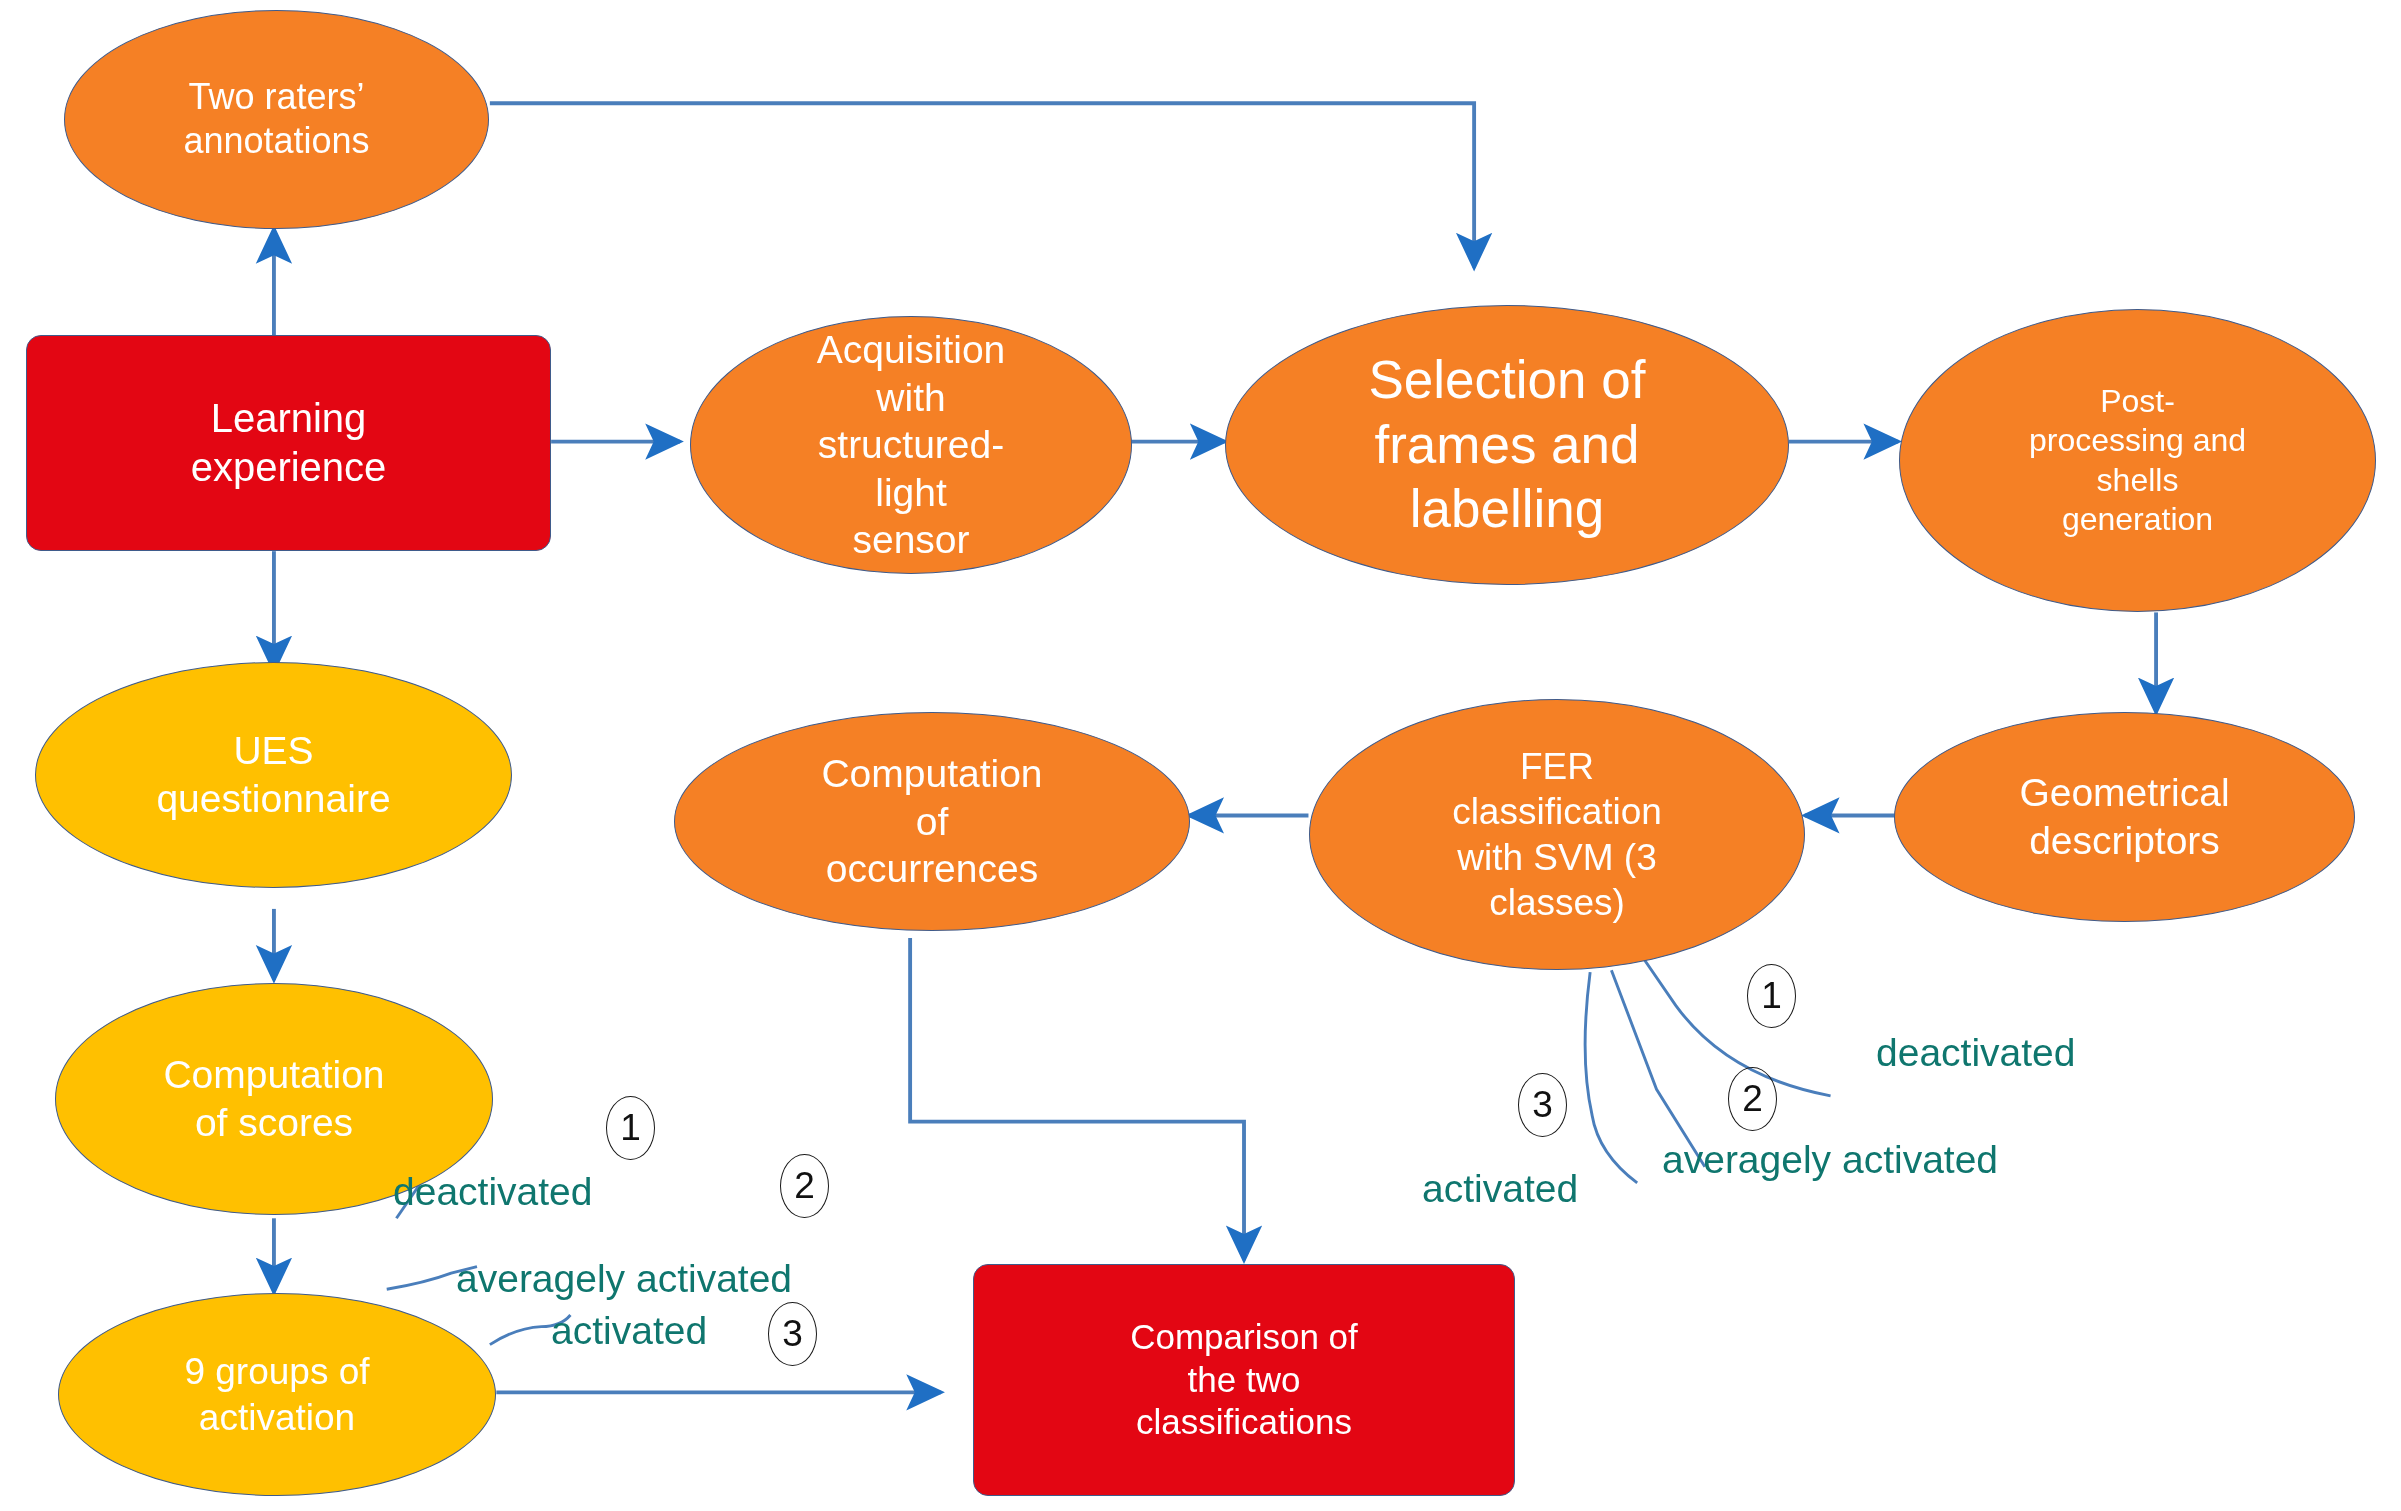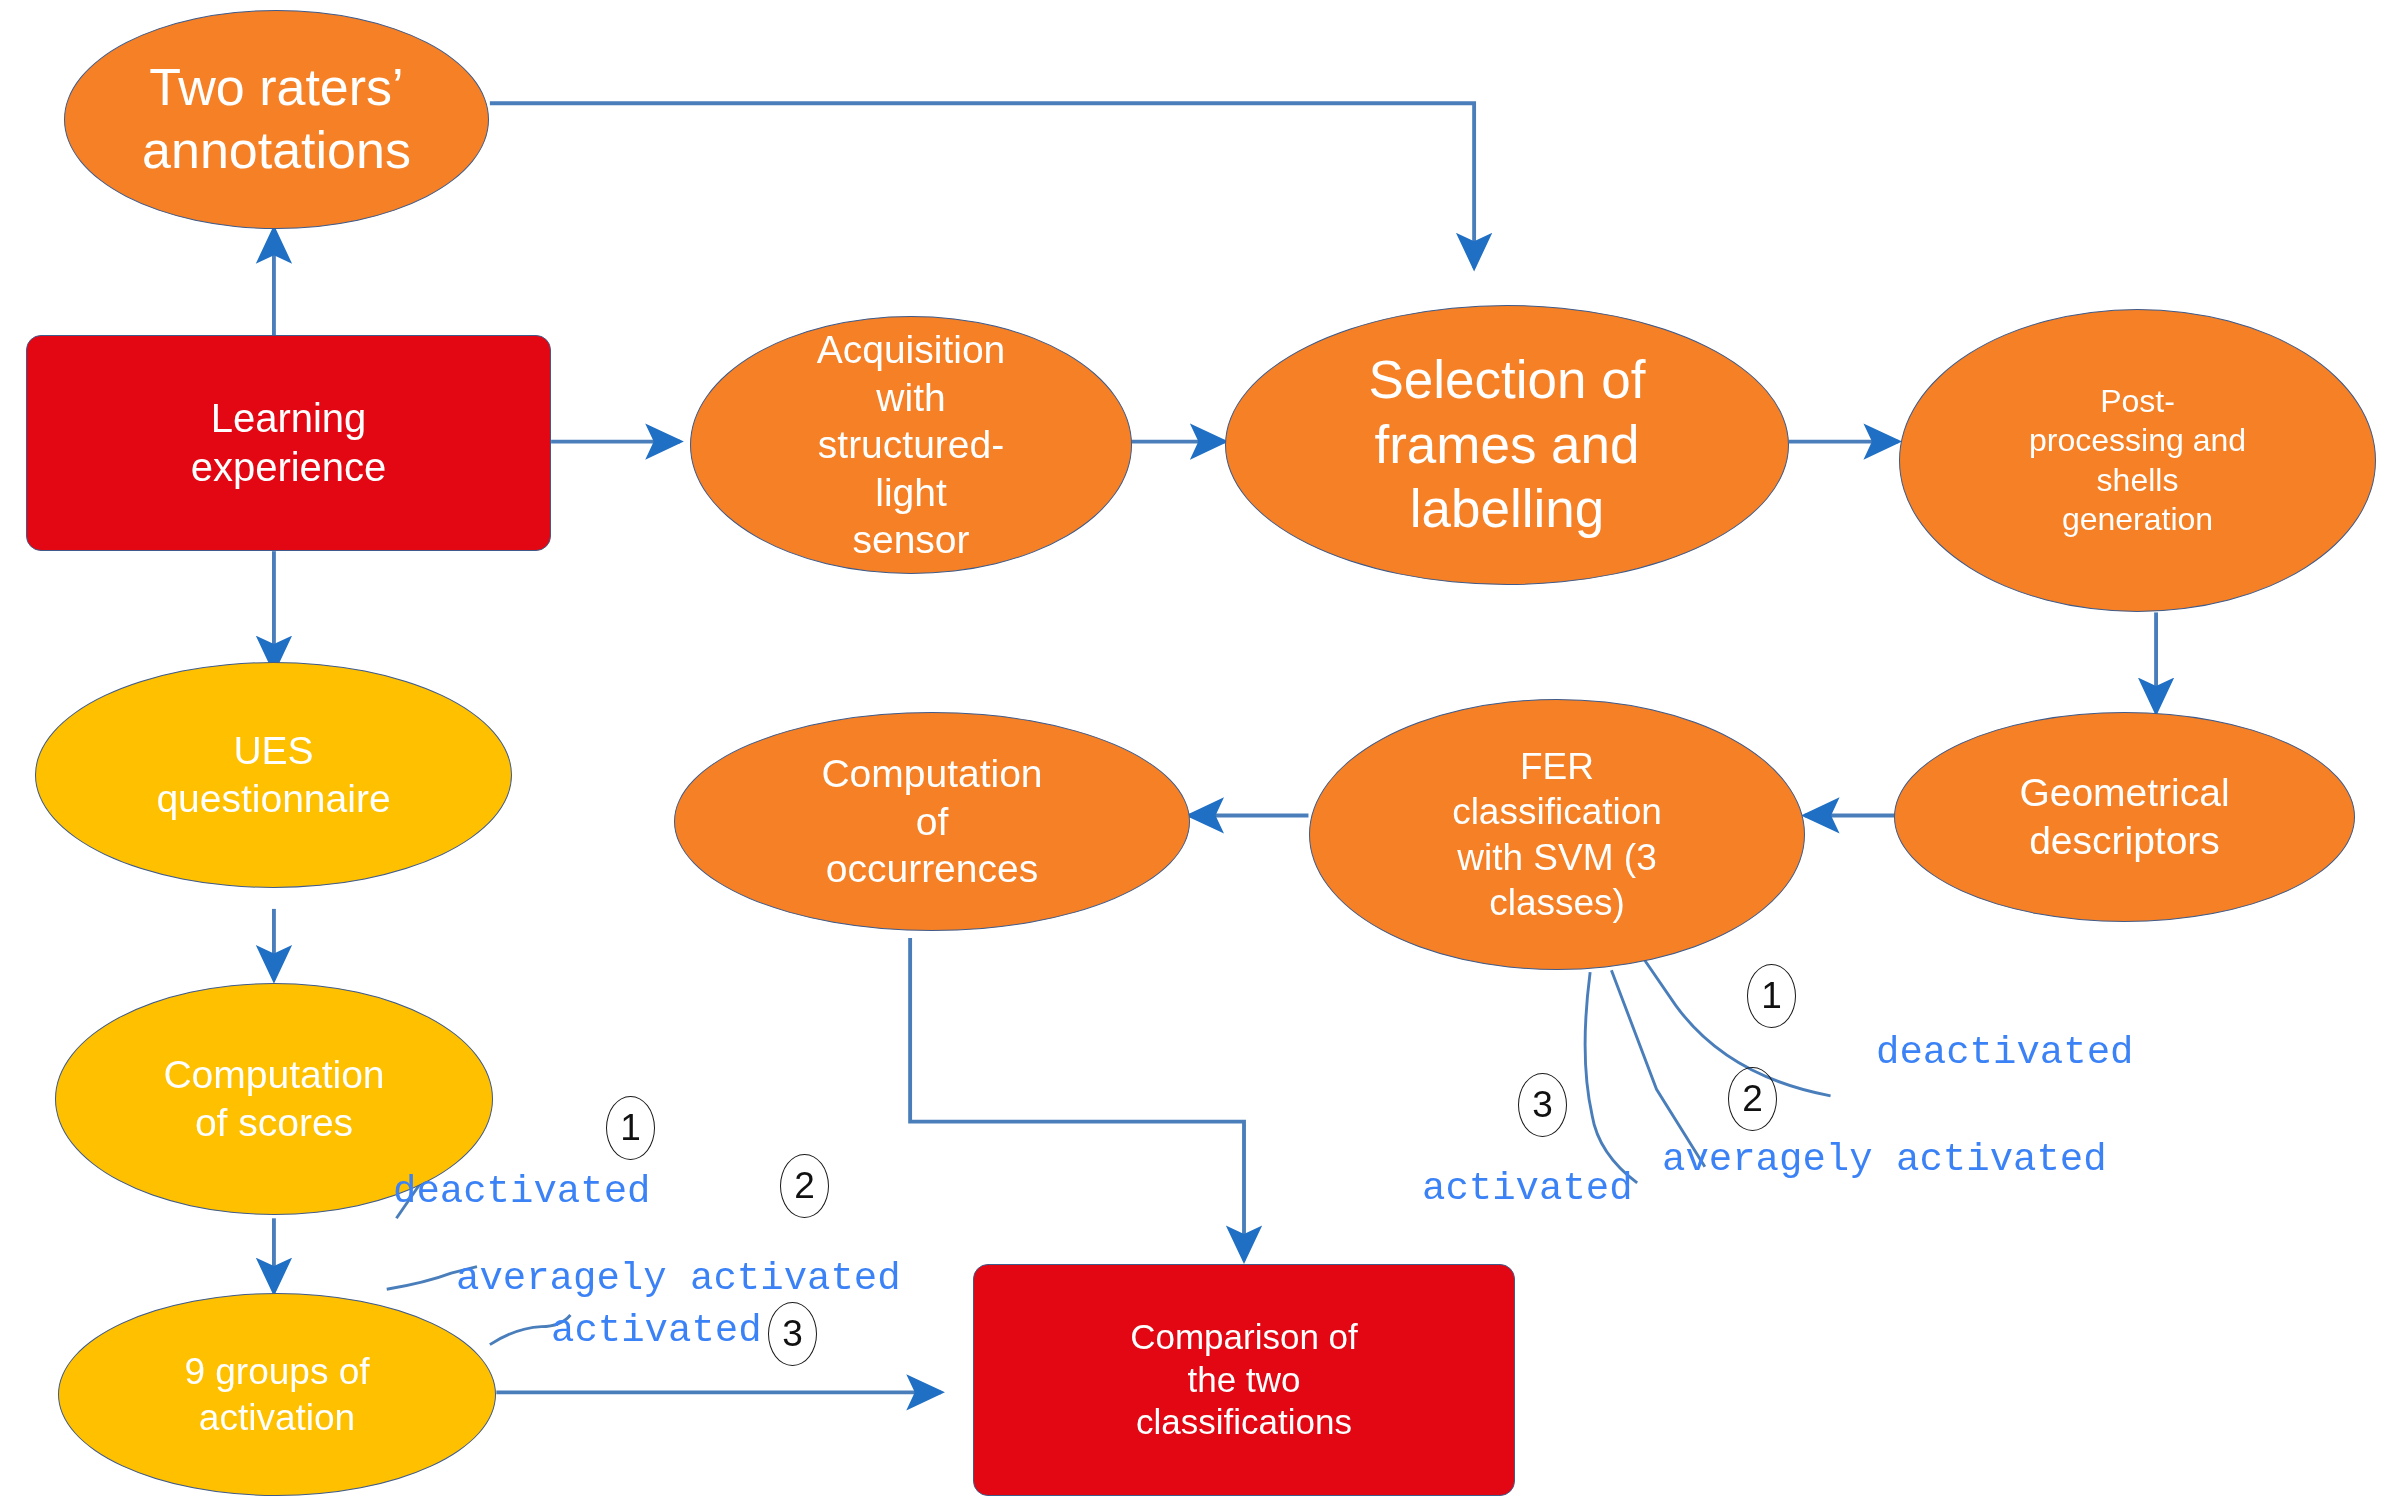--- a/index.html
+++ b/index.html
@@ -36,22 +36,22 @@
     padding: 0 4%;
   }
   .ellipse { border-radius: 50%; }
   .rect    { border-radius: 19.3px; }
   .orange  { background: #F58025; }
   .yellow  { background: #FFC000; }
   .red     { background: #E30613; border-radius: 15px; }
 
   .ann-label {
     position: absolute;
-    color: #3b82f6;
-    font-family: Liberation Mono, monospace;
+    color: #0f766e;
+    font-family: Liberation Sans, sans-serif;
     white-space: nowrap;
   }
   .circled {
     position: absolute;
     display: flex;
     align-items: center;
     justify-content: center;
     color: #111111;
     border: 1.9px solid #1a1a1a;
     border-radius: 50%;
@@ -105,21 +105,21 @@
       <path d="M2467,1508 Q2450,1640 2470,1730 Q2480,1790 2540,1835"></path>
     </g>
 
     <g fill="none" stroke="#4A7EBB" stroke-width="4.5">
       <path d="M615,1890 L670,1810"></path>
       <path d="M600,2000 Q660,1990 700,1975 L740,1965"></path>
       <path d="M760,2086 Q800,2060 840,2058 Q870,2058 885,2040"></path>
     </g>
   </svg>
 
-  <div class="node ellipse orange" style="left:64px; top:9.7px; width:425px; height:219px; font-size:52px;">Two raters’
+  <div class="node ellipse orange" style="left:64px; top:9.7px; width:425px; height:219px; font-size:36px;">Two raters’
 annotations</div>
 
   <div class="node rect red" style="left:26px; top:335px; width:525px; height:216px; font-size:40px;">Learning experience</div>
 
   <div class="node ellipse orange" style="left:690px; top:316px; width:442px; height:258px; font-size:39px; padding:0 7%;">Acquisition
 with
 structured-
 light sensor</div>
 
   <div class="node ellipse orange" style="left:1225px; top:305px; width:564px; height:280px; font-size:53px;">Selection of

